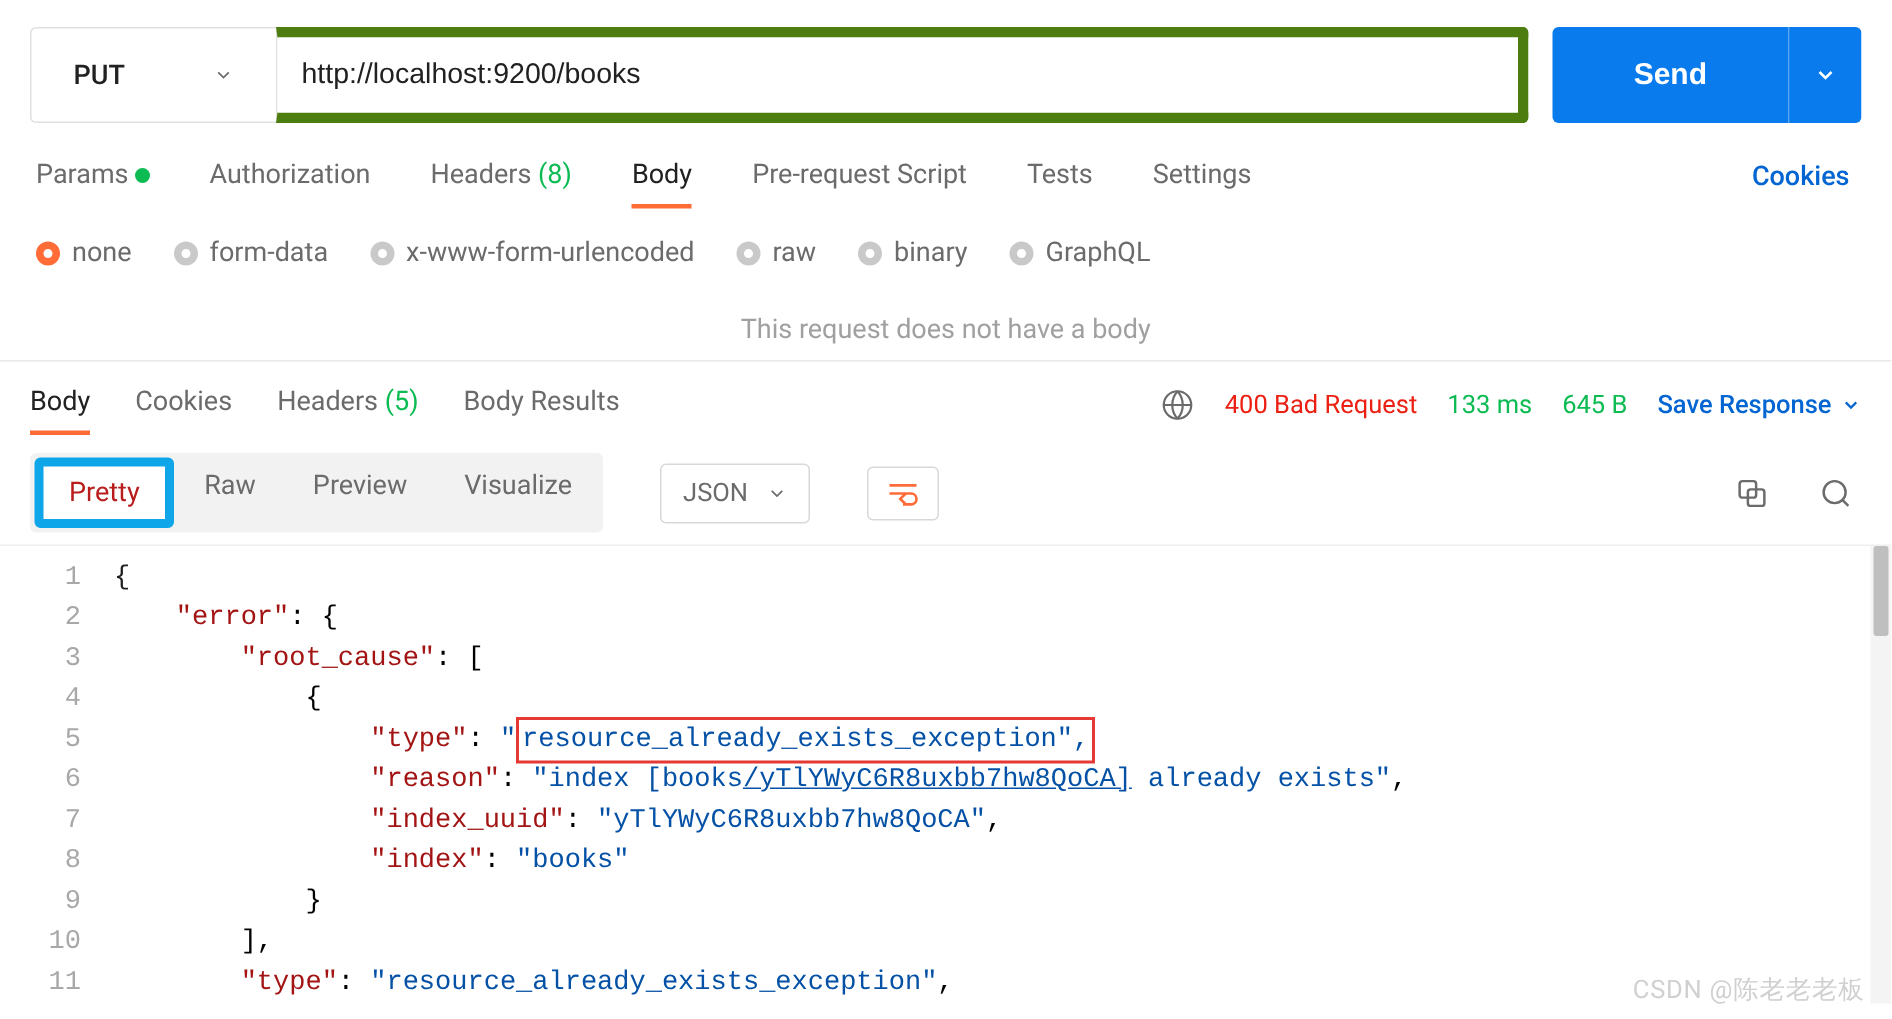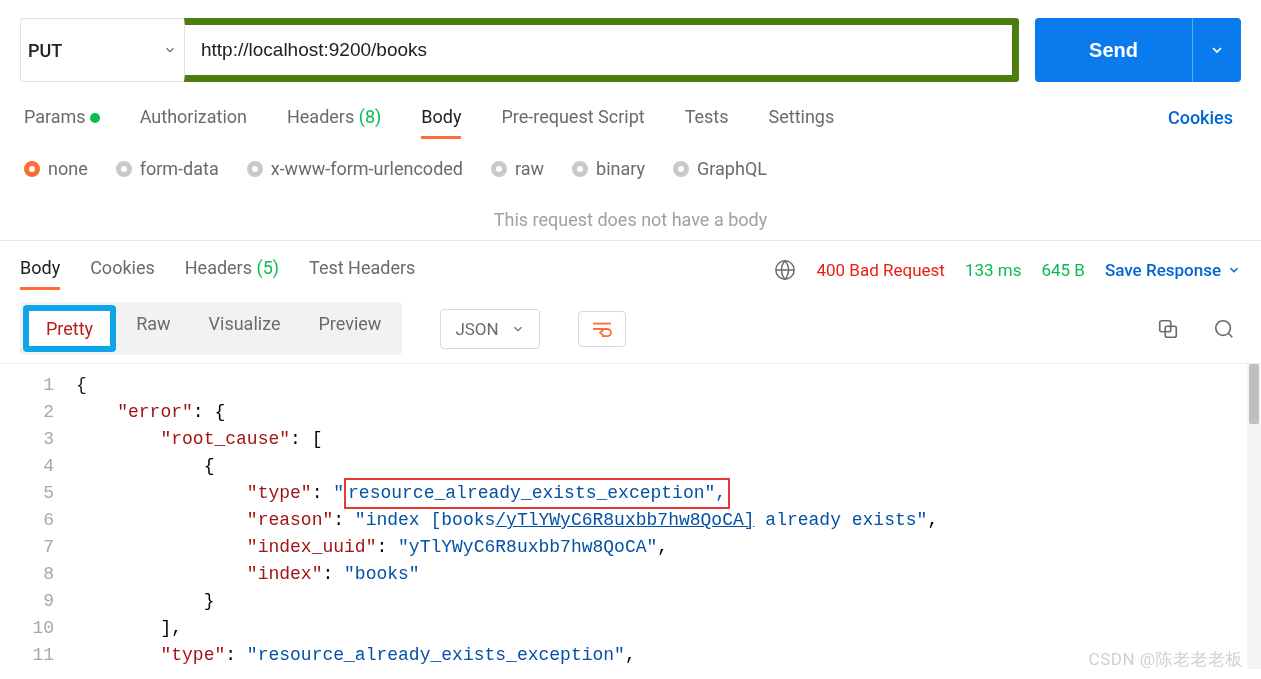--- a/index.html
+++ b/index.html
@@ -1,20 +1,20 @@
 <!DOCTYPE html>
 <html><head>
 <meta charset="utf-8">
 <style>
 * { box-sizing: border-box; margin: 0; padding: 0; }
 body { font-family: -apple-system, BlinkMacSystemFont, "Segoe UI", Roboto, Helvetica, Arial, sans-serif; font-size: 14px; color: #212121; background: #fff; width: 1261px; height: 679px; overflow: hidden; position: relative; }
 
 
 .req-bar { display: flex; gap: 12px; padding: 18px 20px 10px; align-items: stretch; }
-.method-select { display: flex; align-items: center; justify-content: space-between; border: 1px solid #e0e0e0; border-radius: 4px 0 0 4px; padding: 0 7px; width: 164px; font-size: 18px; font-weight: 500; cursor: pointer; border-right: none; }
+.method-select { display: flex; align-items: center; justify-content: space-between; border: 1px solid #e0e0e0; border-radius: 4px 0 0 4px; padding: 0 28px; width: 164px; font-size: 18px; font-weight: 500; cursor: pointer; border-right: none; }
 .url-input { flex: 1; border: 7px solid #4d7c0f; border-left: 1px solid #e0e0e0; border-radius: 0 4px 4px 0; padding: 14px 16px; font-size: 19px; color: #212121; outline: none; margin-left: -12px; }
 .send-group { display: flex; margin-left: 4px; }
 .send-btn { background: #097bed; color: #fff; border: none; border-radius: 4px 0 0 4px; padding: 0 54px; font-size: 20px; font-weight: 600; cursor: pointer; }
 .send-dd { background: #097bed; color: #fff; border: none; border-left: 1px solid rgba(255,255,255,.35); border-radius: 0 4px 4px 0; padding: 0 16px; cursor: pointer; display: flex; align-items: center; }
 
 
 .req-tabs { display: flex; align-items: center; gap: 40px; padding: 6px 24px 0; border-bottom: 1px solid transparent; font-size: 18px; color: #6b6b6b; }
 .req-tab { padding: 8px 0 10px; cursor: pointer; position: relative; }
 .req-tab.active { color: #212121; }
 .req-tab.active::after { content: ""; position: absolute; left: 0; right: 0; bottom: -2px; height: 3px; background: #ff6c37; }
@@ -135,21 +135,21 @@
     </label>
 </div>
 <div class="nobody">This request does not have a body</div>
 
 <div class="divider"></div>
 
 <div class="resp-bar">
   <div class="resp-tab active">Body</div>
   <div class="resp-tab">Cookies</div>
   <div class="resp-tab"><span>Headers</span> <span class="count-green">(5)</span></div>
-  <div class="resp-tab">Test Headers</div>
+  <div class="resp-tab">Body Results</div>
   <div class="resp-meta">
     <span class="globe-icon">
         <svg width="22" height="22" viewBox="0 0 24 24" fill="none" stroke="#6b6b6b" stroke-width="1.6">
           <circle cx="12" cy="12" r="10"></circle>
           <path d="M2 12h20M12 2a15 15 0 010 20M12 2a15 15 0 000 20"></path>
         </svg>
       </span>
     <span class="status-txt">400 Bad Request</span>
     <span class="time-txt">133 ms</span>
     <span class="size-txt">645 B</span>
@@ -159,22 +159,22 @@
           <polyline points="6 9 12 15 18 9"></polyline>
         </svg>
       </a>
   </div>
 </div>
 
 <div class="resp-tools">
   <div class="pill-group">
     <div class="view-pill active">Pretty</div>
     <div class="view-pill">Raw</div>
+    <div class="view-pill">Preview</div>
     <div class="view-pill">Visualize</div>
-    <div class="view-pill">Preview</div>
   </div>
   <div class="lang-select">
     <span>JSON</span>
     <svg width="14" height="14" viewBox="0 0 24 24" fill="none" stroke="#6b6b6b" stroke-width="2">
         <polyline points="6 9 12 15 18 9"></polyline>
       </svg>
   </div>
   <div class="wrap-btn">
     <svg width="22" height="18" viewBox="0 0 24 20" fill="none" stroke="#ff6c37" stroke-width="2">
         <line x1="2" y1="4" x2="22" y2="4"></line>

